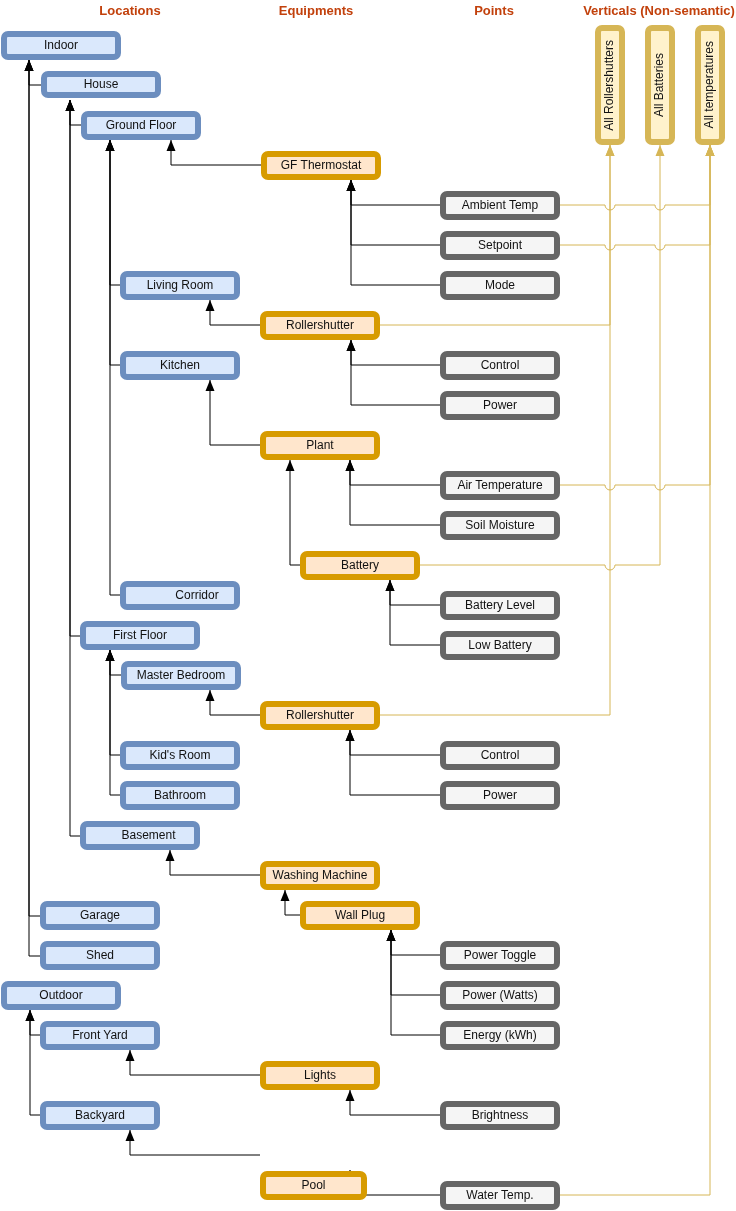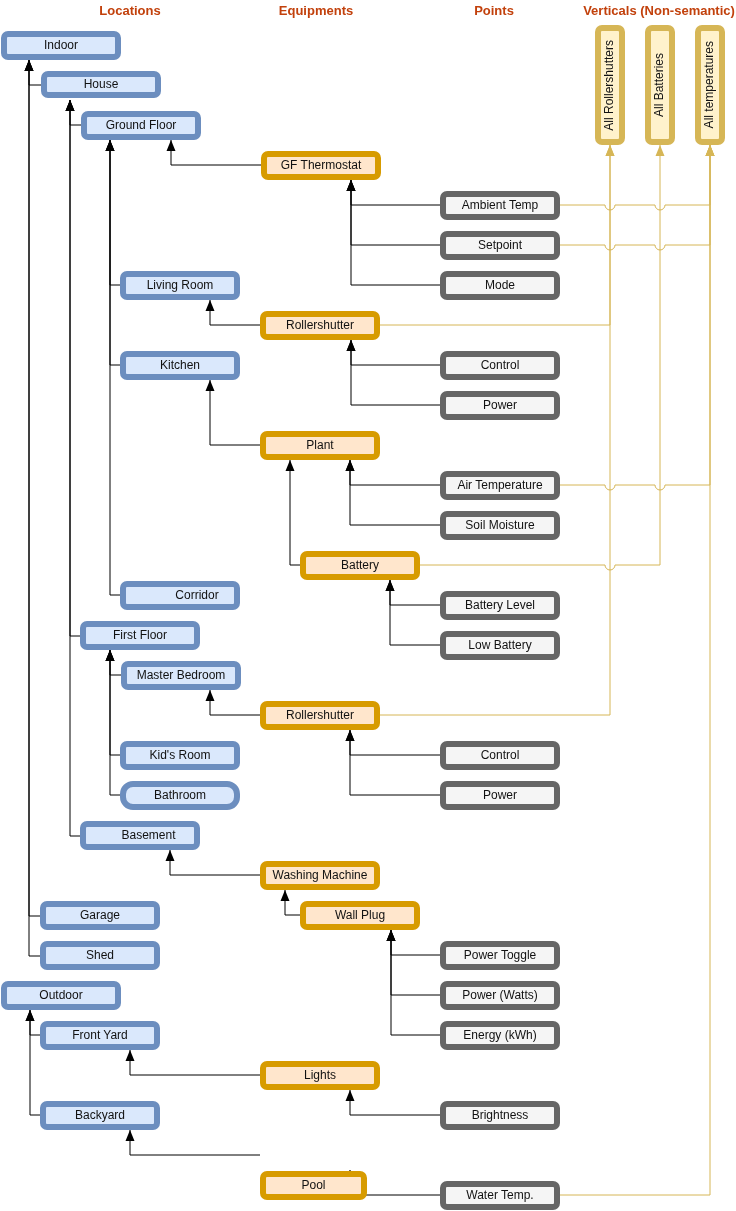--- a/index.html
+++ b/index.html
@@ -244,21 +244,21 @@
     </div>
     <div class="node" style="left: 80px; top: 621px; width: 120px; height: 29px; background: rgb(218, 232, 252); border-color: rgb(108, 142, 191);">
       <span>First Floor</span>
     </div>
     <div class="node" style="left: 121px; top: 661px; width: 120px; height: 29px; background: rgb(218, 232, 252); border-color: rgb(108, 142, 191);">
       <span>Master Bedroom</span>
     </div>
     <div class="node" style="left: 120px; top: 741px; width: 120px; height: 29px; background: rgb(218, 232, 252); border-color: rgb(108, 142, 191);">
       <span>Kid's Room</span>
     </div>
-    <div class="node" style="left: 120px; top: 781px; width: 120px; height: 29px; background: rgb(218, 232, 252); border-color: rgb(108, 142, 191); border-radius: 13px;">
+    <div class="node" style="left: 120px; top: 781px; width: 120px; height: 29px; background: rgb(218, 232, 252); border-color: rgb(108, 142, 191);">
       <span>Bathroom</span>
     </div>
     <div class="node" style="left: 80px; top: 821px; width: 120px; height: 29px; background: rgb(218, 232, 252); border-color: rgb(108, 142, 191); padding-left: 17px;">
       <span>Basement</span>
     </div>
     <div class="node" style="left: 40px; top: 901px; width: 120px; height: 29px; background: rgb(218, 232, 252); border-color: rgb(108, 142, 191);">
       <span>Garage</span>
     </div>
     <div class="node" style="left: 40px; top: 941px; width: 120px; height: 29px; background: rgb(218, 232, 252); border-color: rgb(108, 142, 191);">
       <span>Shed</span>

